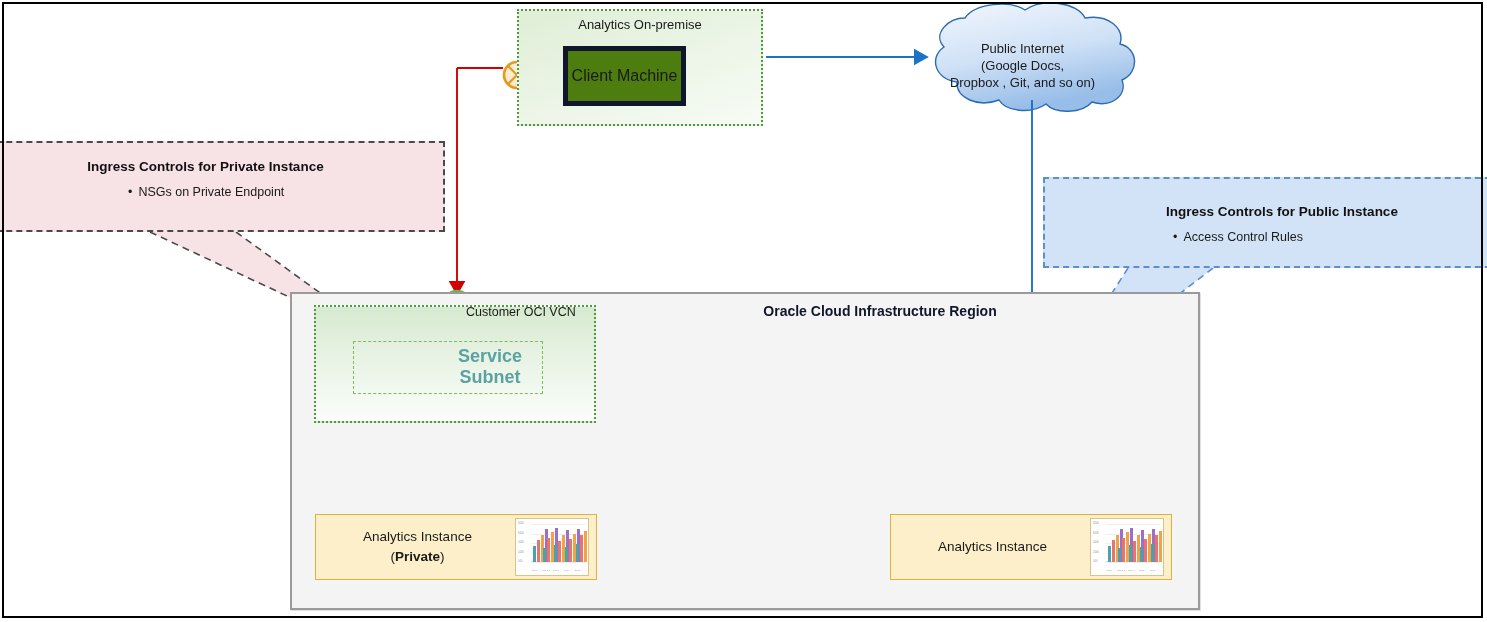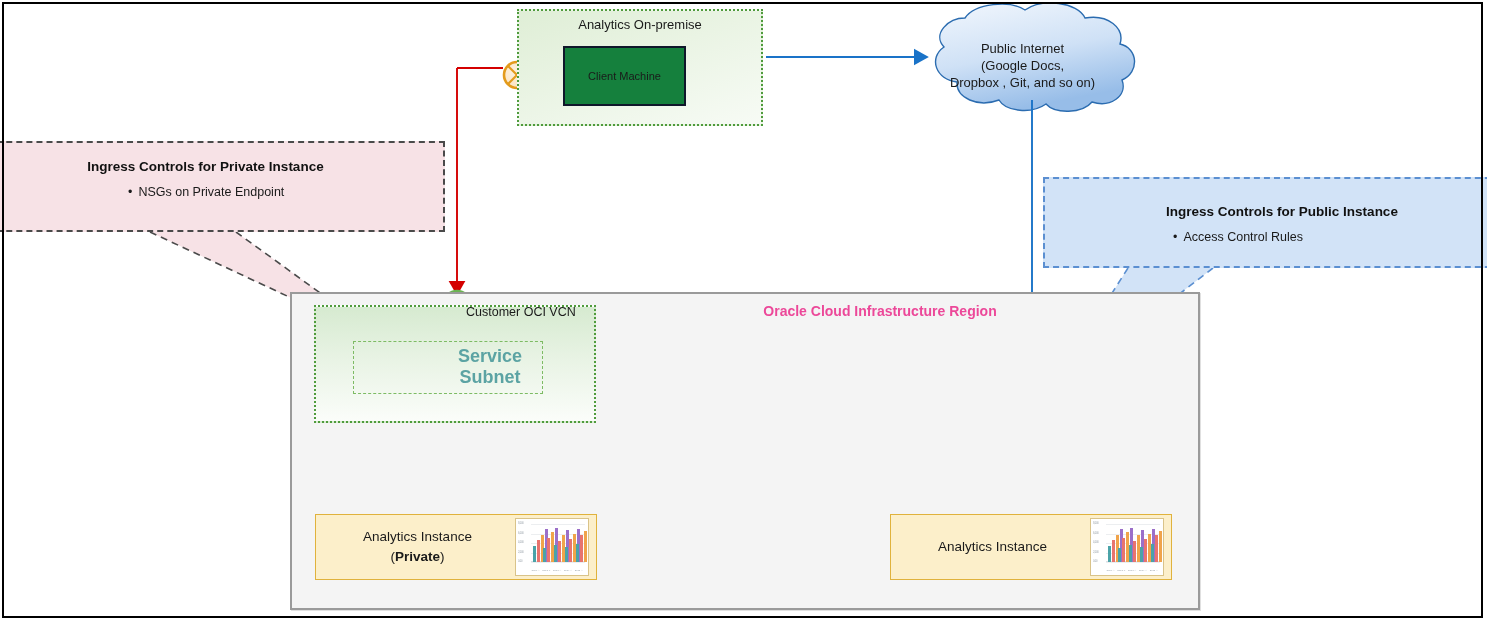--- a/index.html
+++ b/index.html
@@ -43,23 +43,23 @@
     left: 517px; top: 9px; width: 246px; height: 117px;
     border: 2px dotted #4f9b3c;
     background: linear-gradient(160deg, #dfeed6 0%, #eaf4e4 45%, #f7fbf5 100%);
   }
   #onprem-label {
     left: 517px; top: 17px; width: 246px;
     font-size: 13px; color: #1a1a1a; text-align: center;
   }
   #client-machine {
     left: 563px; top: 46px; width: 123px; height: 60px;
-    border: 2px solid #0f172a;
-    background: #15803d;
-    font-size: 11px; color: #1a1a1a;
+    border: 5px solid #0f172a;
+    background: #4d7c0f;
+    font-size: 16px; color: #1a1a1a;
   }
 
   
   #cloud-label {
     left: 915px; top: 24px; width: 215px;
     font-size: 13px; line-height: 17px; color: #1a1a1a; text-align: center; margin-top: 16px;
   }
 
   
   .callout-title {
@@ -91,21 +91,21 @@
 
   
   #oci-region {
     left: 290px; top: 292px; width: 910px; height: 318px;
     border: 2px solid #9a9a9a;
     background: #f4f4f4;
     box-shadow: 1px 1px 0 rgba(0,0,0,0.12);
   }
   #oci-region-label {
     left: 600px; top: 303px; width: 560px;
-    font-size: 14px; font-weight: bold; color: #ec4899; text-align: center;
+    font-size: 14px; font-weight: bold; color: #0f172a; text-align: center;
   }
 
   
   #vcn {
     left: 314px; top: 305px; width: 282px; height: 118px;
     border: 2px dotted #4f9b3c;
     background: linear-gradient(180deg, #d6ead0 0%, #e8f3e4 45%, #fbfdfa 100%);
   }
   #vcn-label {
     left: 466px; top: 305px; width: 140px;

